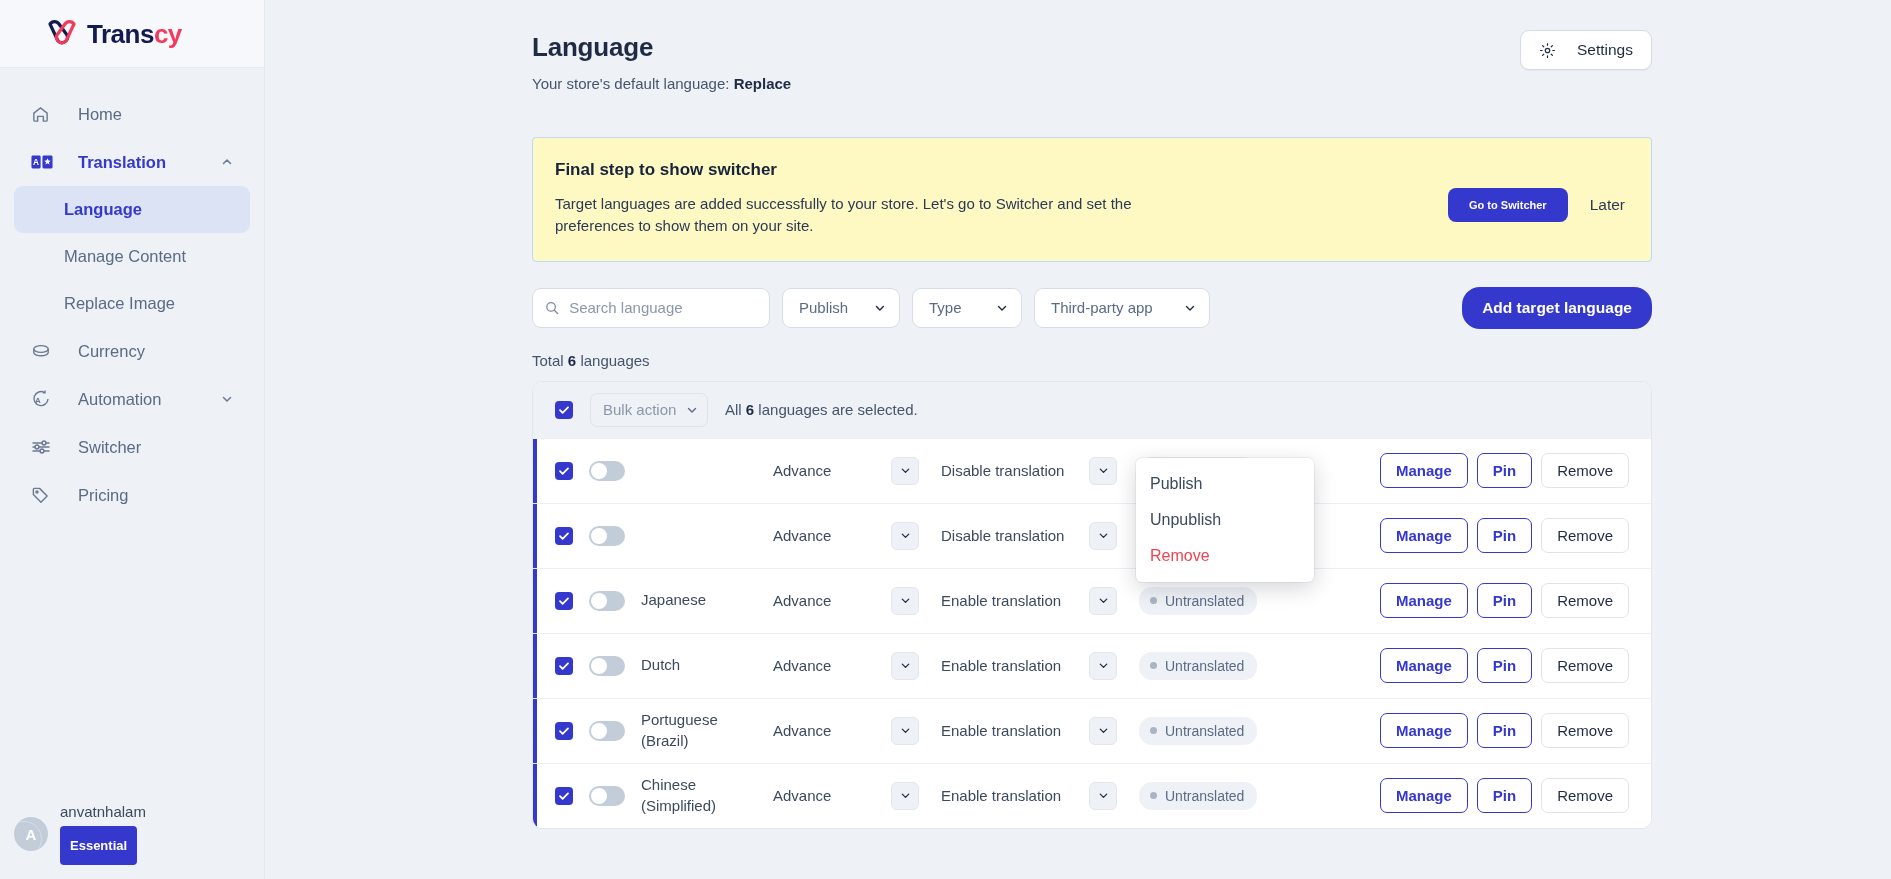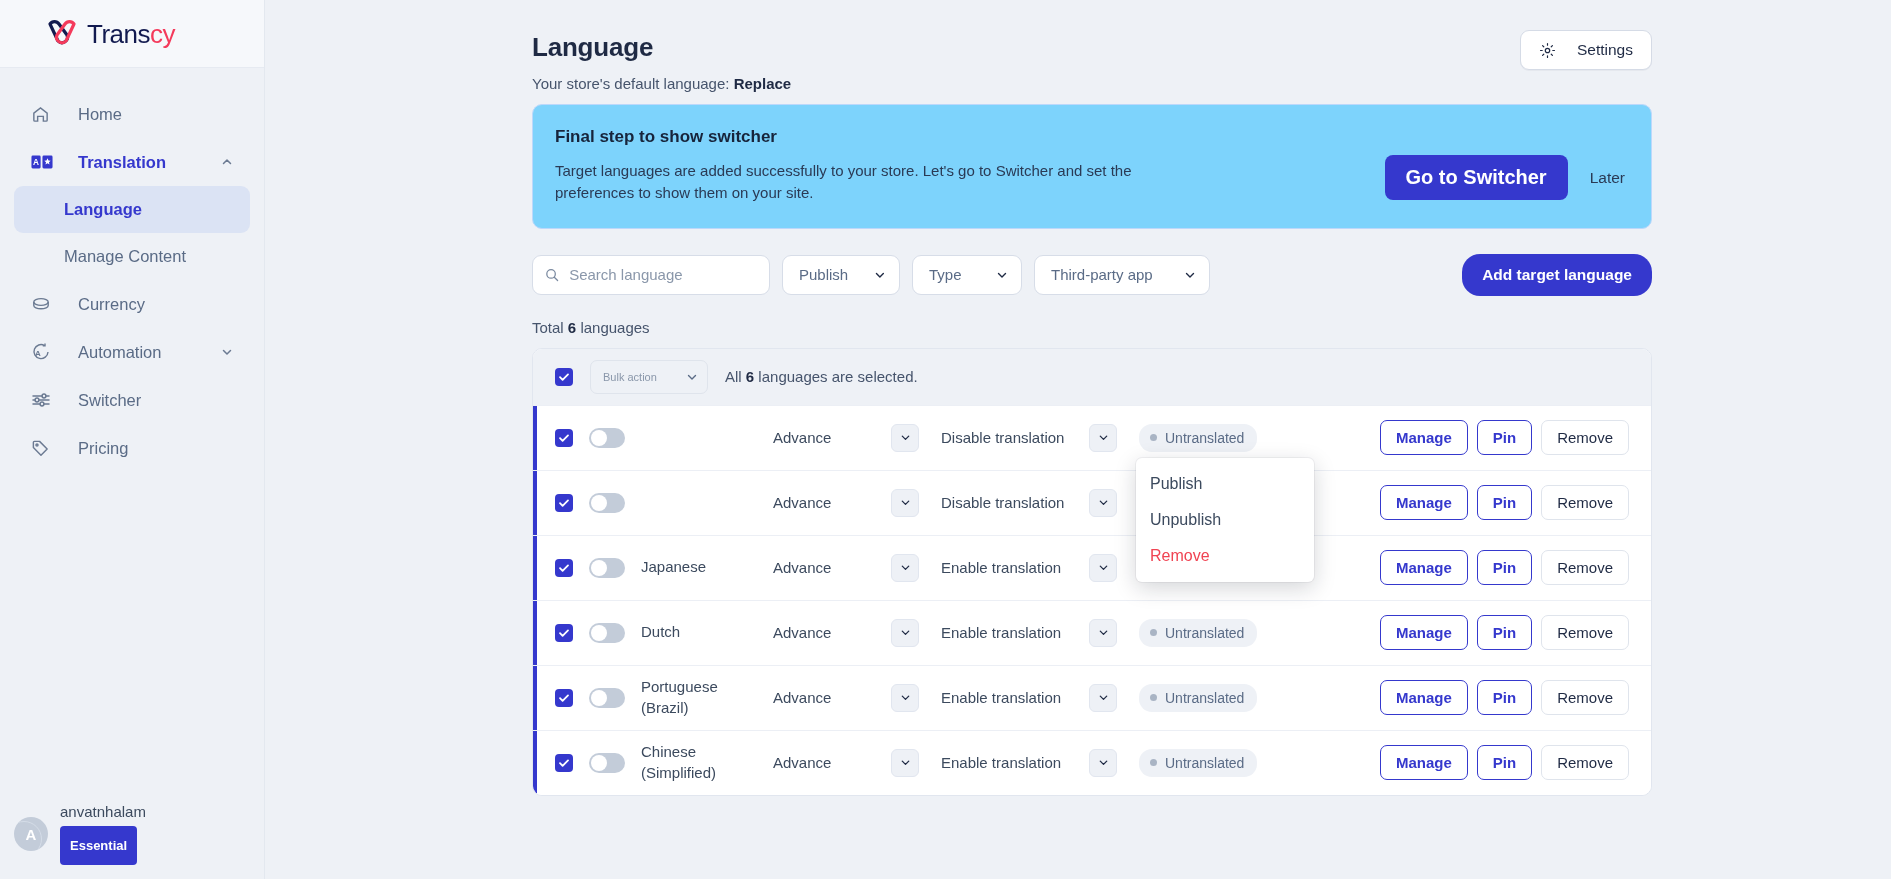--- a/index.html
+++ b/index.html
@@ -21,21 +21,21 @@
     border-right: 1px solid #e3e8ef;
   }
   .logo-wrap {
     height: 68px;
     display: flex; align-items: center;
     padding-left: 46px;
     background: #f6f8fb;
     border-bottom: 1px solid #e6eaf1;
   }
   .logo-mark { width: 32px; height: 30px; margin-right: 9px; flex:0 0 32px;}
-  .logo-text { font-size: 26px; font-weight: 400; letter-spacing: -0.5px; line-height: 1; }
+  .logo-text { font-size: 26px; font-weight: 700; letter-spacing: -0.5px; line-height: 1; }
   .logo-text .a { color: #121a4f; }
   .logo-text .b { color: #f43a5b; }
 
   .nav { padding-top: 22px; }
   .nav-item {
     display: flex; align-items: center;
     height: 48px;
     margin: 0 14px;
     padding-left: 17px;
     border-radius: 9px;
@@ -100,35 +100,35 @@
   .settings-btn {
     position: absolute; right: 0; top: 30px;
     display: flex; align-items: center; gap: 21px;
     background: #fff; border: 1px solid #d5dbe6; border-radius: 9px;
     padding: 10px 18px; font-size: 15.5px; color: #1f2a44; cursor: pointer;
     box-shadow: 0 1px 0 rgba(16,24,40,.04);
   }
 
   
   .banner {
-    margin-top: 12px;
-    background: #7dd3fc; border: 1px solid #bcd8fb;
-    border-radius: 10px;
+    margin-top: 45px;
+    background: #fef9c3; border: 1px solid #bcd8fb;
+    border-radius: 4px;
     padding: 22px 24px 24px 22px;
     position: relative; min-height: 122px;
   }
   .banner-title { font-size: 17px; font-weight: 600; color: #17243b; }
   .banner-text {
     margin-top: 13px; font-size: 15px; color: #2a3a55; line-height: 1.45;
     max-width: 600px;
   }
   .banner-actions { position: absolute; right: 26px; top: 50px; display: flex; align-items: center; gap: 22px; }
   .btn-primary {
     background: #3538cd; color: #fff; border: none; border-radius: 8px;
-    padding: 11px 21px; font-size: 20px; font-weight: 600; cursor: pointer;
+    padding: 11px 21px; font-size: 11px; font-weight: 600; cursor: pointer;
     font-family: inherit;
   }
   .link-later { font-size: 15.5px; color: #2a3a55; cursor: pointer; }
 
   
   .filters { margin-top: 26px; display: flex; align-items: center; gap: 12px; position: relative; }
   .search-box {
     width: 238px; height: 40px; background: #fff;
     border: 1px solid #d7dde8; border-radius: 9px;
     display: flex; align-items: center; padding: 0 12px; gap: 10px;
@@ -164,21 +164,21 @@
   }
   .bulk-row {
     height: 56px; background: #eef1f6;
     display: flex; align-items: center; padding-left: 22px; gap: 17px;
     position: relative;
   }
   .bulk-sel {
     width: 118px; height: 34px; background: #eef1f6;
     border: 1px solid #dfe4ec; border-radius: 7px;
     display: flex; align-items: center; justify-content: space-between;
-    padding: 0 9px 0 12px; font-size: 11px; color: #8a97aa; cursor: pointer;
+    padding: 0 9px 0 12px; font-size: 15px; color: #8a97aa; cursor: pointer;
   }
   .bulk-note { font-size: 15px; color: #46546c; }
   .bulk-note b { color: #1f2a44; font-weight: 700; }
 
   .row {
     display: flex; align-items: center;
     min-height: 65px; border-top: 1px solid #eceff5;
     position: relative; padding-left: 22px;
     background: #fff;
   }
@@ -275,20 +275,23 @@
         <svg class="caret" viewBox="0 0 12 12">
             <path d="M2.5 7.5 6 4l3.5 3.5" fill="none" stroke="#6b7a92" stroke-width="1.5" stroke-linecap="round" stroke-linejoin="round"></path>
           </svg>
       </div>
 
       <div class="nav-sub selected">
         <span>Language</span>
       </div>
       <div class="nav-sub">
         <span>Manage Content</span>
+      </div>
+      <div class="nav-sub">
+        <span>Replace Image</span>
       </div>
 
       <div class="nav-item">
         <span class="ico">
           <svg width="20" height="16" viewBox="0 0 20 16" fill="none" stroke="#6b7a92" stroke-width="1.4">
               <ellipse cx="10" cy="6" rx="7.2" ry="3.4"></ellipse>
               <path d="M2.8 6v3.4c0 1.9 3.2 3.4 7.2 3.4s7.2-1.5 7.2-3.4V6"></path>
             </svg>
         </span>
         <span class="lbl">Currency</span>

